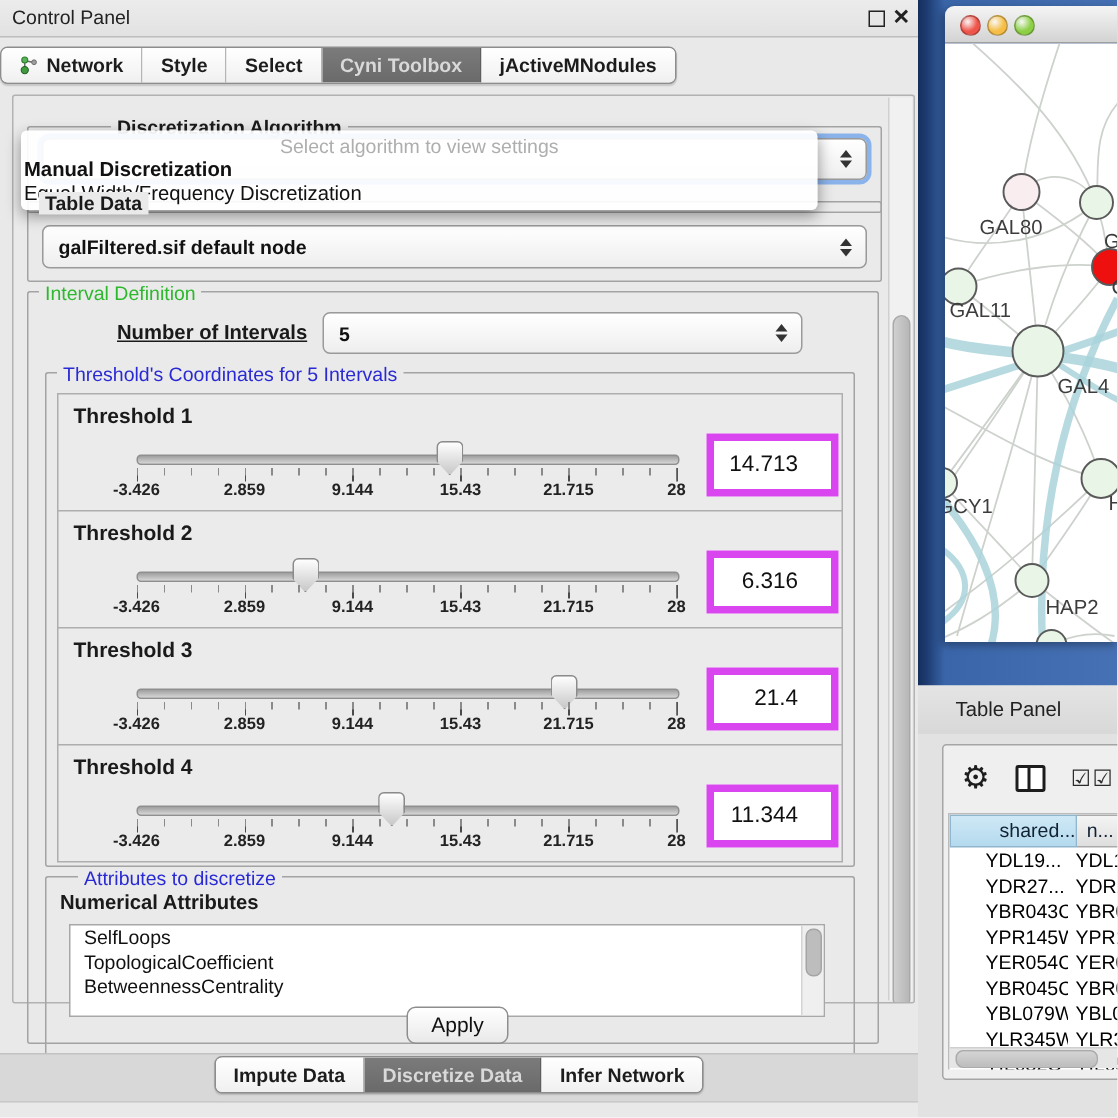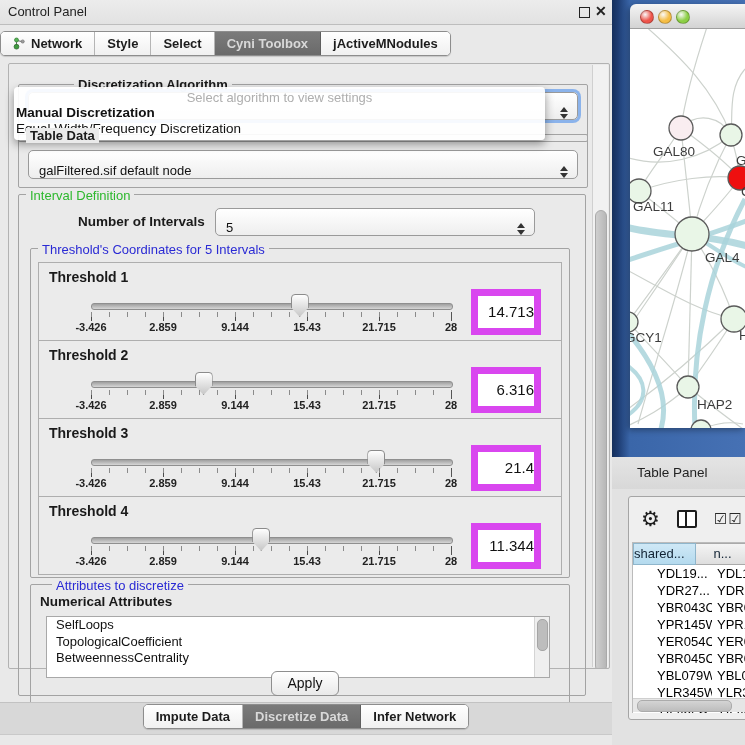--- a/index.html
+++ b/index.html
@@ -28,21 +28,21 @@
   .v-thumb{position:absolute;left:2px;top:145px;width:10px;height:460px;border-radius:6px;background:linear-gradient(90deg,#cfcfcf,#b7b7b7);border:1px solid #a9a9a9;}
 
   
   .grp{position:absolute;border:1px solid #a3a3a3;border-radius:2px;}
   .grp-title{position:absolute;font-size:13px;background:#eaeaea;padding:0 4px;white-space:nowrap;}
   .t-bold{font-weight:bold;color:#1a1a1a;}
   .t-green{color:#2db82d;}
   .t-blue{color:#2a2ad4;}
 
   
-  .combo{position:absolute;background:linear-gradient(#ffffff,#eeeeee);border:1px solid #9a9a9a;border-radius:5px;display:flex;align-items:flex-end;}
+  .combo{position:absolute;background:linear-gradient(#ffffff,#eeeeee);border:1px solid #9a9a9a;border-radius:5px;display:flex;align-items:center;font-weight:bold;}
   .combo .val{flex:1;padding-left:10px;font-size:13px;color:#111;overflow:hidden;white-space:nowrap;}
   .spin{width:9px;margin-right:9px;display:flex;flex-direction:column;align-items:center;gap:2px;}
   .arr-up{width:0;height:0;border-left:4px solid transparent;border-right:4px solid transparent;border-bottom:5px solid #333;}
   .arr-dn{width:0;height:0;border-left:4px solid transparent;border-right:4px solid transparent;border-top:5px solid #333;}
   .focus-ring{box-shadow:0 0 0 3px rgba(115,165,235,.8);}
 
   
   .popup{left:14px;top:87px;width:531px;height:53px;background:rgba(255,255,255,.92);border-radius:4px;box-shadow:0 4px 10px rgba(0,0,0,.4);z-index:40;}
   .popup-hint{position:absolute;left:0;top:3px;width:100%;text-align:center;color:#aeaeae;font-size:13px;}
   .popup-opt{position:absolute;left:2px;font-size:13.5px;color:#111;white-space:nowrap;}
@@ -51,21 +51,21 @@
   .th-panel{position:absolute;left:38px;width:522px;height:77px;background:#ebebeb;border:1px solid #aeaeae;}
   .th-label{position:absolute;left:10px;top:6px;font-size:14px;font-weight:bold;}
   .th-track{position:absolute;left:52px;top:40px;width:360px;height:5px;border-radius:3px;background:linear-gradient(#9f9f9f,#d6d6d6);border:1px solid #8f8f8f;}
   .th-thumbzone{position:absolute;left:52px;top:0;width:360px;height:0;}
   .th-thumb{position:absolute;top:31px;width:16px;height:21px;background:linear-gradient(#fefefe,#c8c8c8);border:1px solid #8b8b8b;border-radius:4px 4px 0 0;clip-path:polygon(0 0,100% 0,100% 58%,50% 100%,0 58%);}
   .th-ticks{position:absolute;left:52px;top:49px;width:360px;height:9px;border-right:1px solid #555;
     background-image:repeating-linear-gradient(90deg,#8a8a8a 0 1px,transparent 1px 5%),repeating-linear-gradient(90deg,#4a4a4a 0 1px,transparent 1px 20%);
     background-size:100% 5px,100% 9px;background-repeat:no-repeat,no-repeat;}
   .th-ticklabels{position:absolute;left:28px;top:58px;width:408px;display:flex;justify-content:space-between;}
   .th-ticklabels span{width:48px;text-align:center;font-size:11px;font-weight:bold;color:#222;}
-  .th-value{position:absolute;left:432px;top:26px;width:56px;height:32px;background:#fff;border:7px solid #d946ef;font-size:15px;text-align:right;line-height:32px;padding-right:0;color:#111;}
+  .th-value{position:absolute;left:432px;top:26px;width:56px;height:32px;background:#fff;border:5px solid #d946ef;font-size:15px;text-align:right;line-height:32px;padding-right:22px;color:#111;}
 
   
   .attr-list{position:absolute;left:46px;top:616px;width:502px;height:60px;background:#fff;border:1px solid #a8a8a8;overflow:hidden;}
   .attr-item{padding:1px 0 1px 9px;font-size:13px;line-height:14.5px;color:#111;white-space:nowrap;}
   .attr-scroll{position:absolute;right:0;top:0;width:14px;height:100%;background:#efefef;border-left:1px solid #d4d4d4;}
   .attr-thumb{position:absolute;left:2px;top:2px;width:9px;height:30px;border-radius:5px;background:#bdbdbd;border:1px solid #a5a5a5;}
 
   
   .apply-btn{left:271px;top:671px;width:66px;height:23px;background:linear-gradient(#ffffff,#e9e9e9);border:1px solid #8e8e8e;border-radius:6px;font-size:14px;color:#111;text-align:center;line-height:22px;}
 
@@ -82,21 +82,21 @@
   .tp-title{position:absolute;left:25px;top:8px;font-size:13.5px;color:#222;}
   .tp-bg{left:612px;top:489px;width:133px;height:256px;background:#e2e2e2;}
   .tp-inner{left:628px;top:496px;width:120px;height:222px;background:#efefef;border:1px solid #a5a5a5;border-radius:3px 0 0 3px;}
   .tp-toolbar{position:absolute;left:0;top:0;width:100%;height:43px;display:flex;align-items:center;gap:17px;padding-left:12px;box-sizing:border-box;}
   .gear{font-size:21px;color:#1d1d1d;line-height:1;}
   .colicon{width:16px;height:14px;border:2px solid #1d1d1d;border-radius:2px;background:#fff;position:relative;}
   .colicon::after{content:"";position:absolute;left:6px;top:0;width:2px;height:100%;background:#1d1d1d;}
   .checks{font-size:15px;color:#2a2a2a;letter-spacing:1px;white-space:nowrap;}
   .tp-table{position:absolute;left:3px;top:45px;width:117px;height:170px;background:#fff;overflow:hidden;border-top:1px solid #bbb;border-left:1px solid #bbb;}
   .tp-headrow{display:flex;height:22px;}
-  .tp-h1{width:63px;background:linear-gradient(#cfe8f6,#b4daee);border:1px solid #8fb6cc;box-sizing:border-box;text-align:left;font-size:13px;line-height:20px;color:#123;}
+  .tp-h1{width:85px;background:linear-gradient(#cfe8f6,#b4daee);border:1px solid #8fb6cc;box-sizing:border-box;text-align:right;font-size:13px;line-height:20px;color:#123;}
   .tp-h2{flex:1;background:linear-gradient(#f4f4f4,#dedede);border:1px solid #aaa;border-left:none;box-sizing:border-box;text-align:center;font-size:13px;line-height:20px;color:#123;}
   .tp-row{display:flex;height:17px;}
   .tp-c1{width:79px;padding-left:24px;box-sizing:border-box;font-size:13px;line-height:17px;white-space:nowrap;overflow:hidden;color:#000;}
   .tp-c2{flex:1;padding-left:5px;box-sizing:border-box;font-size:13px;line-height:17px;white-space:nowrap;overflow:hidden;color:#000;}
   .h-scroll{position:absolute;left:0px;bottom:1px;width:117px;height:13px;background:#e6e6e6;border-top:1px solid #cfcfcf;}
   .h-thumb{position:absolute;left:4px;top:1px;width:93px;height:10px;border-radius:5px;background:linear-gradient(#d4d4d4,#bdbdbd);border:1px solid #ababab;}
 
   
   .neticon{width:13px;height:13px;display:inline-block;}
 </style>
@@ -166,21 +166,21 @@
     <span class="val">galFiltered.sif default node</span>
     <span class="spin">
         <span class="arr-up"></span>
         <span class="arr-dn"></span>
       </span>
   </div>
 
   <div class="grp" style="left:18px;top:194px;width:566px;height:500px;"></div>
   <span class="grp-title t-green" style="left:26px;top:188px;">Interval Definition</span>
 
-  <span class="abs t-bold" style="left:78px;top:214px;font-size:13.5px;">Number of Intervals</span>
+  <span class="abs t-bold" style="left:78px;top:214px;font-size:13.5px;text-decoration:underline;">Number of Intervals</span>
   <div class="combo" style="left:215px;top:208px;width:318px;height:26px;">
     <span class="val">5</span>
     <span class="spin">
         <span class="arr-up"></span>
         <span class="arr-dn"></span>
       </span>
   </div>
 
   <div class="grp" style="left:30px;top:248px;width:538px;height:328px;"></div>
   <span class="grp-title t-blue" style="left:38px;top:242px;">Threshold's Coordinates for 5 Intervals</span>

